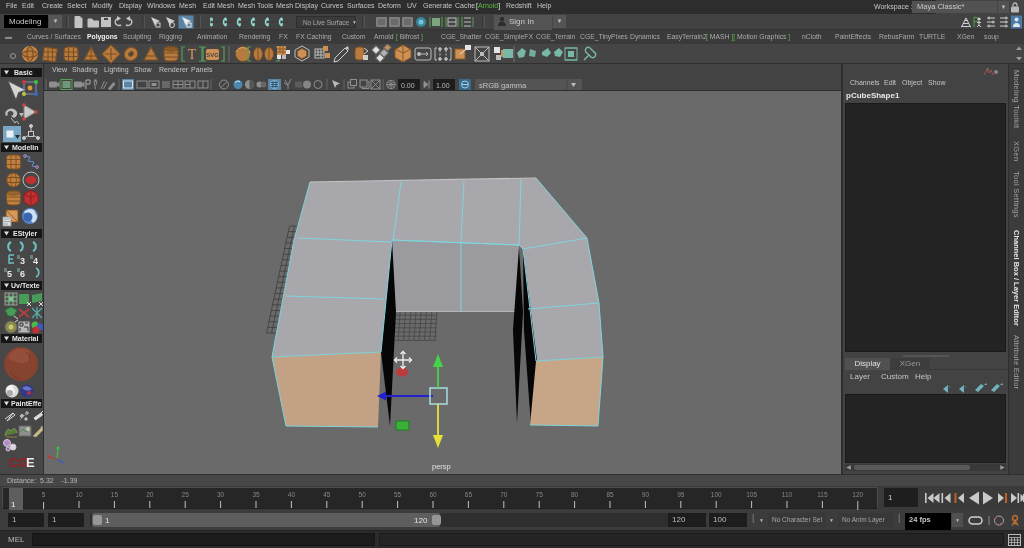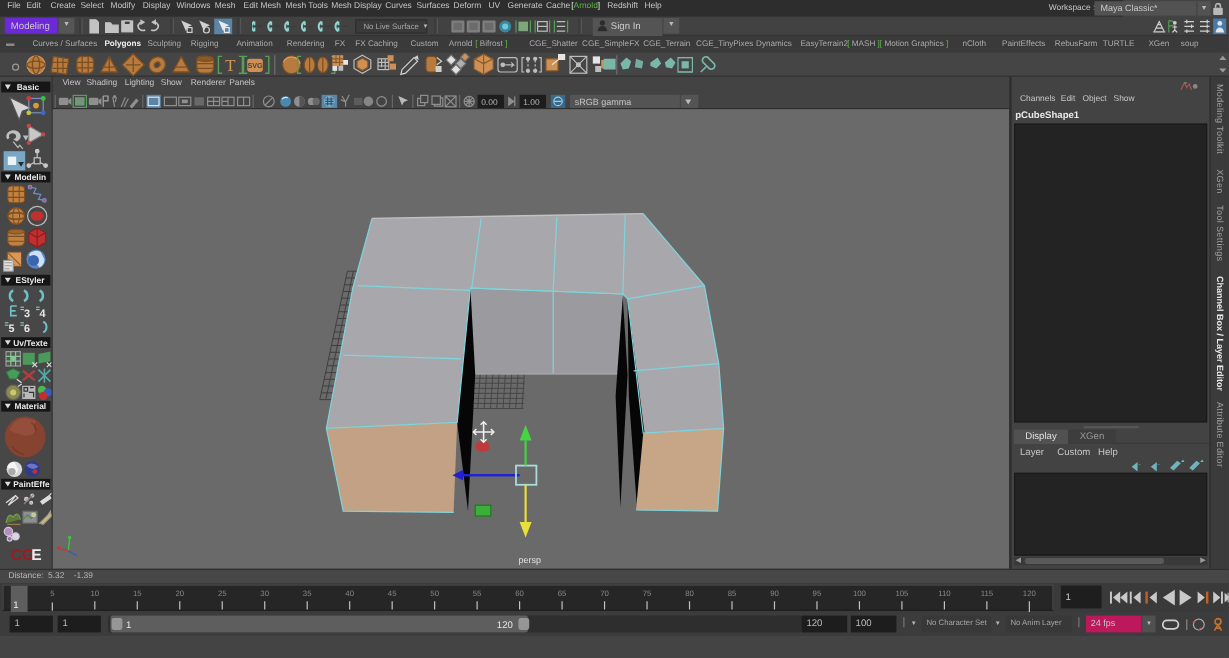--- a/index.html
+++ b/index.html
@@ -39,21 +39,21 @@
     <span class="mtxt" style="left:874px;top:3px;font-size:7px;">Workspace&nbsp;:</span>
     <div class="abs" style="left:912px;top:1px;width:85px;height:12px;background:#525252;color:#c9c9c9;font-size:7.5px;line-height:12px;padding-left:5px;">Maya Classic*</div>
     <div class="abs" style="left:997px;top:1px;width:12px;height:12px;background:#525252;border-left:1px solid #444;color:#bbb;font-size:6px;text-align:center;line-height:12px;">▼</div>
     <svg class="abs" style="left:1010px;top:2px;" width="10" height="11" viewBox="0 0 10 11">
         <rect x="1" y="4.5" width="8" height="6" rx="1" fill="#b9b9b9"></rect>
         <path d="M3,4.5 v-1.5 a2,2 0 0 1 4,0 v1.5" stroke="#b9b9b9" fill="none" stroke-width="1.3"></path>
       </svg>
   </div>
 
   <div class="abs" id="statusline" style="left:0;top:14px;width:1024px;height:16px;background:#424242;border-bottom:1px solid #333;">
-    <div class="abs" style="left:4px;top:1px;width:44px;height:13px;background:#6d28d9;color:#c9c9c9;font-size:8px;line-height:13px;padding-left:5px;">Modeling</div>
+    <div class="abs" style="left:4px;top:1px;width:44px;height:13px;background:#000000;color:#c9c9c9;font-size:8px;line-height:13px;padding-left:5px;">Modeling</div>
     <div class="abs" style="left:48px;top:1px;width:14px;height:13px;background:#565656;border-left:1px solid #474747;color:#bbb;font-size:6px;text-align:center;line-height:13px;">▼</div>
     <div class="sep" style="left:66px;top:1px;height:13px;"></div>
     <svg class="abs" style="left:72px;top:1px;" width="66" height="14" viewBox="0 0 66 14">
       <g stroke="#c3c3c3" fill="none" stroke-width="1">
         <path d="M3,1.5 h5 l2,2 v9 h-7 z M8,1.5 v2 h2" fill="#c3c3c3"></path>
         <path d="M16,4 h4 l1.5,2 h5 v6 h-10.5 z" fill="#c3c3c3"></path>
         <rect x="29.5" y="2.5" width="9" height="9" fill="#c3c3c3"></rect>
           <rect x="31.5" y="2.5" width="5" height="3" fill="#424242"></rect>
         <path d="M49,10 a4,3.5 0 1 1 -1,-6.5" fill="none" stroke-width="1.4"></path>
           <path d="M45,1 l4,2.5 l-4,2.5 z" fill="#c3c3c3" stroke="none"></path>
@@ -764,28 +764,37 @@
       <div class="abs" style="left:342px;top:2px;width:9px;height:10px;background:#969696;border-radius:2px;"></div>
     </div>
     <div class="ifield" style="left:668px;top:3px;width:38px;height:14px;">120</div>
     <div class="ifield" style="left:709px;top:3px;width:38px;height:14px;">100</div>
     <span class="abs" style="left:752px;top:3px;color:#888;font-size:9px;">|</span>
     <span class="caret" style="left:759px;top:7px;font-size:5px;">▼</span>
     <div class="abs" style="left:768px;top:3px;width:58px;height:14px;background:#383838;color:#a6a6a6;font-size:6.5px;line-height:14px;padding-left:4px;">No Character Set</div>
     <span class="caret" style="left:829px;top:7px;font-size:5px;">▼</span>
     <div class="abs" style="left:838px;top:3px;width:55px;height:14px;background:#383838;color:#a6a6a6;font-size:6.5px;line-height:14px;padding-left:4px;">No Anim Layer</div>
     <span class="abs" style="left:898px;top:3px;color:#888;font-size:9px;">|</span>
-    <div class="abs" style="left:905px;top:3px;width:46px;height:14px;background:#be185d;color:#c6c6c6;font-size:7.5px;line-height:14px;padding-left:4px;">24 fps</div>
+    <div class="abs" style="left:905px;top:3px;width:46px;height:30px;background:#000000;color:#c6c6c6;font-size:7.5px;line-height:14px;padding-left:4px;font-weight:bold;">24 fps</div>
     <div class="abs" style="left:951px;top:3px;width:12px;height:14px;background:#505050;border-left:1px solid #424242;color:#bbb;font-size:5px;text-align:center;line-height:14px;">▼</div>
     <svg class="abs" style="left:968px;top:4px;" width="56" height="13" viewBox="0 0 56 13">
       <rect x="1" y="3" width="13" height="7" rx="3.5" fill="none" stroke="#d0d0d0" stroke-width="1.5"></rect>
       <path d="M21,2 v9" stroke="#888"></path>
       <g stroke="#a9a9a9" fill="none">
           <circle cx="31" cy="6.5" r="4.5"></circle>
           <path d="M28,3 l-2,2 m5,6 l2,-2" stroke="#c05050"></path>
         </g>
       <g stroke="#c07030" fill="none" stroke-width="1.4">
           <circle cx="47" cy="4" r="2.5"></circle>
           <path d="M47,6.5 l-3,5 m3,-5 l3,5 m-5,-2 h4.5"></path>
         </g>
     </svg>
   </div>
+  <div class="abs" id="melrow" style="left:0;top:530px;width:1024px;height:18px;background:#2b2b2b;border-top:1px solid #222;">
+    <span class="abs" style="left:8px;top:4px;font-size:8px;color:#b9b9b9;">MEL</span>
+    <div class="abs" style="left:32px;top:2px;width:343px;height:13px;background:#1b1b1b;border:1px solid #151515;"></div>
+    <div class="abs" style="left:379px;top:2px;width:625px;height:13px;background:#242424;border:1px solid #1a1a1a;"></div>
+    <svg class="abs" style="left:1008px;top:3px;" width="13" height="12" viewBox="0 0 13 12">
+        <rect x="0.5" y="0.5" width="12" height="11" fill="none" stroke="#b9b9b9"></rect>
+        <path d="M0.5,3.5 h12 M0.5,6 h12 M0.5,8.5 h12 M3.5,3.5 v8 M6.5,3.5 v8 M9.5,3.5 v8" stroke="#b9b9b9" stroke-width="0.8"></path>
+      </svg>
+  </div>
 </div>
 
 </body></html>

